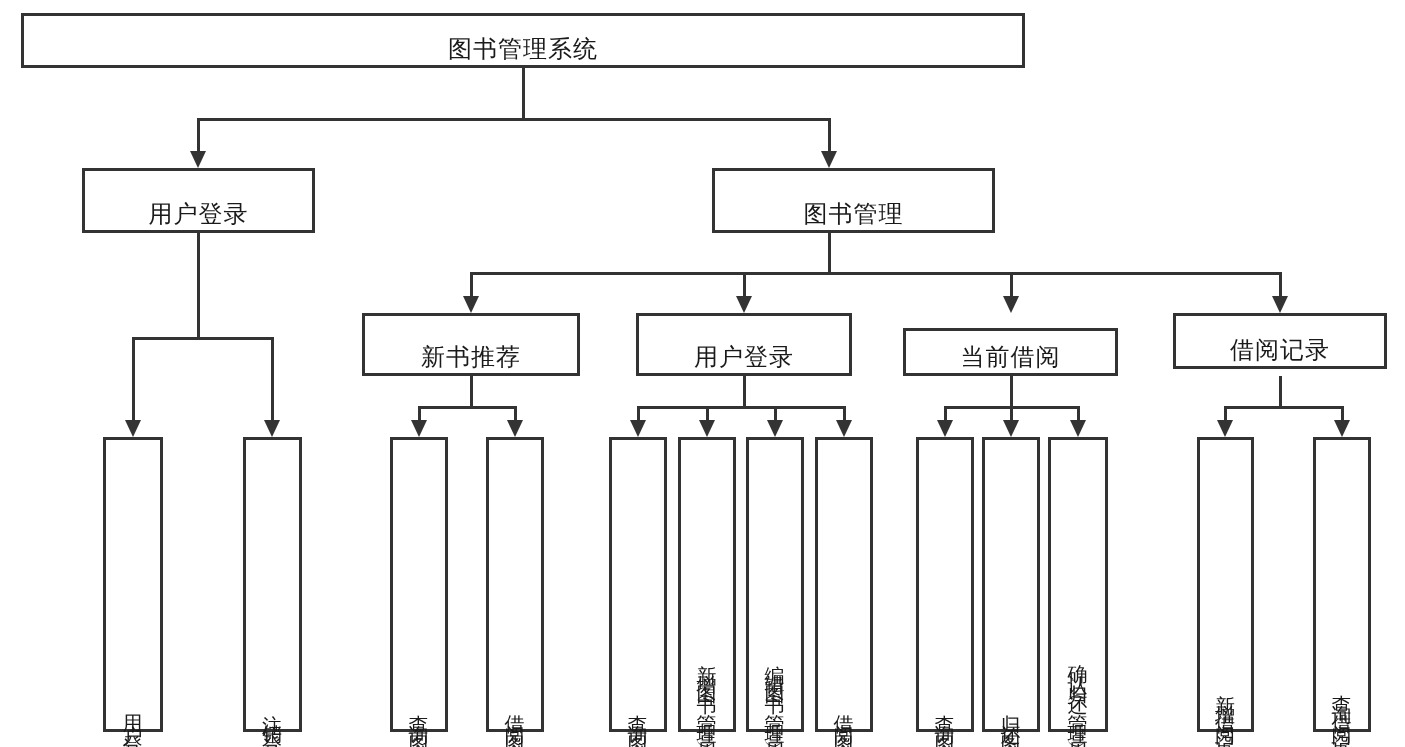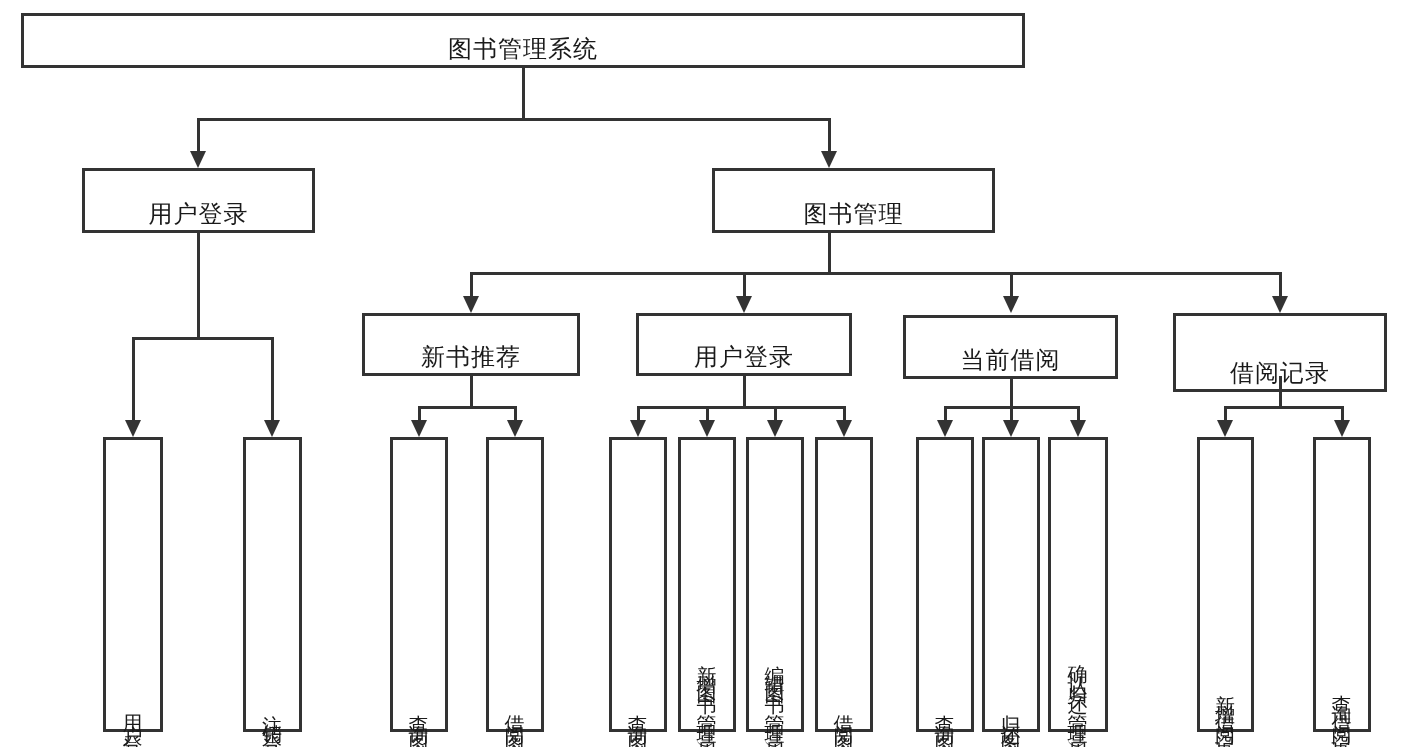--- a/index.html
+++ b/index.html
@@ -98,24 +98,24 @@
   <div class="ah" style="left:1003px; top:296px;"></div>
   <div class="vl" style="left:1279px; top:272px; height:24px;"></div>
   <div class="ah" style="left:1272px; top:296px;"></div>
 
   <div class="box hbox" style="left:362px; top:313px; width:218px; height:63px;">
     <span>新书推荐</span>
   </div>
   <div class="box hbox" style="left:636px; top:313px; width:216px; height:63px;">
     <span>用户登录</span>
   </div>
-  <div class="box hbox" style="left:903px; top:315px; width:215px; height:64px;">
+  <div class="box hbox" style="left:903px; top:328px; width:215px; height:48px;">
     <span>当前借阅</span>
   </div>
-  <div class="box hbox" style="left:1173px; top:313px; width:214px; height:79px;">
+  <div class="box hbox" style="left:1173px; top:313px; width:214px; height:56px;">
     <span>借阅记录</span>
   </div>
 
   <div class="vl" style="left:470px; top:376px; height:30px;"></div>
   <div class="hl" style="left:418px; top:406px; width:99px;"></div>
   <div class="vl" style="left:418px; top:406px; height:14px;"></div>
   <div class="ah" style="left:411px; top:420px;"></div>
   <div class="vl" style="left:514px; top:406px; height:14px;"></div>
   <div class="ah" style="left:507px; top:420px;"></div>
 

